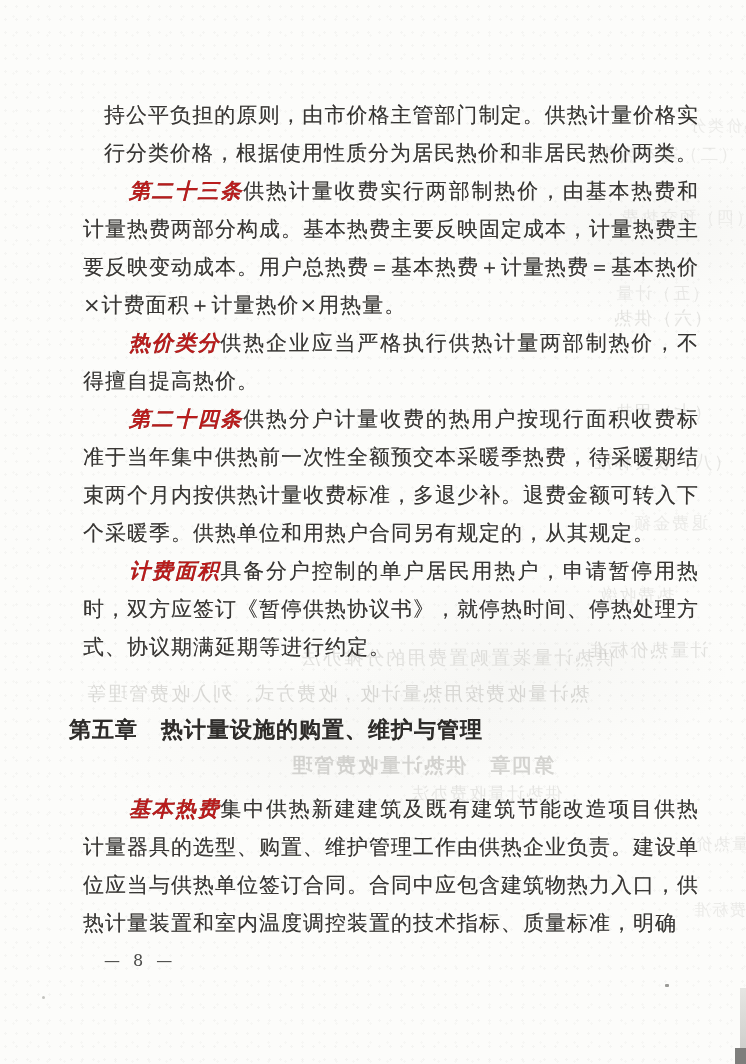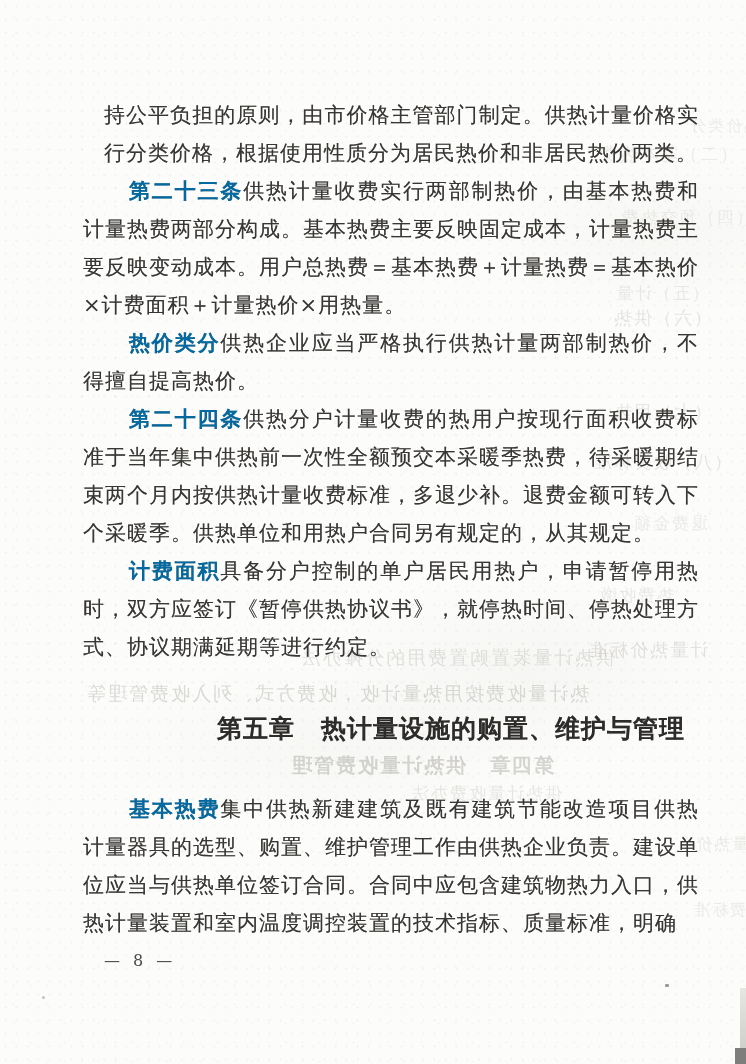--- a/index.html
+++ b/index.html
@@ -33,25 +33,25 @@
     font-size: 21px; line-height: 38px;
     letter-spacing: 1px;
     color: #39settle3735; 
     color: #393735;
     text-align: justify;
     text-shadow: 0 0 0.5px rgba(60,58,55,0.55);
   }
   .doc p { margin: 0; }
   p.art { text-indent: 46px; }
   p.cont { text-indent: 0; margin-left: 21px; }
-  .art-num { font-weight: bold; color: #0369a1; }
+  .art-num { font-weight: bold; color: #b91c1c; font-style: italic; }
   .chapter {
     margin: 44px 0 0 0;
-    font-size: 25px; line-height: 38px;
-    font-weight: bold; text-align: right;
+    font-size: 22px; line-height: 38px;
+    font-weight: bold; text-align: left;
     letter-spacing: 1px; color: #2e2c2a;
     transform: translateX(-14px);
   }
   p.after-chapter { margin-top: 42px; }
   .page-num {
     position: absolute; left: 104px; top: 951px;
     font-size: 16px; letter-spacing: 4px;
     color: #4b4b49;
     font-family: "DejaVu Serif", serif;
   }

